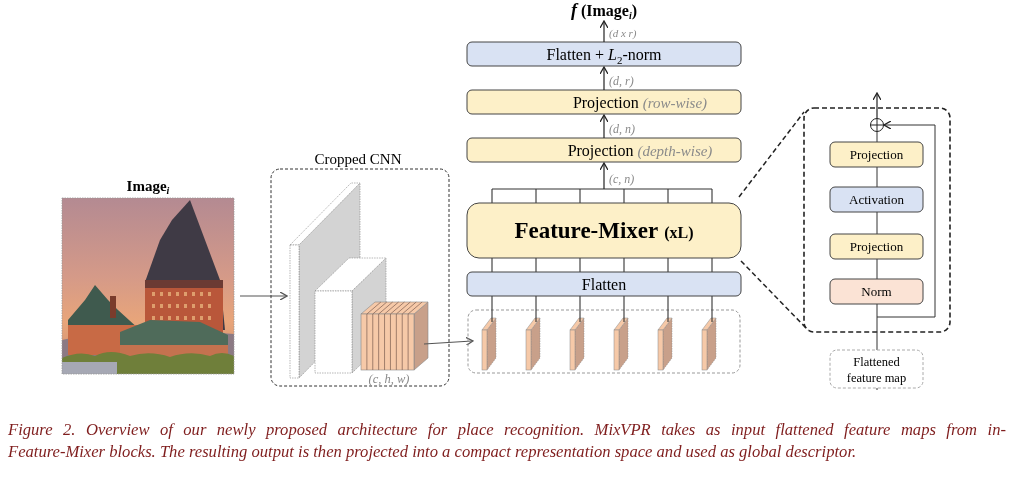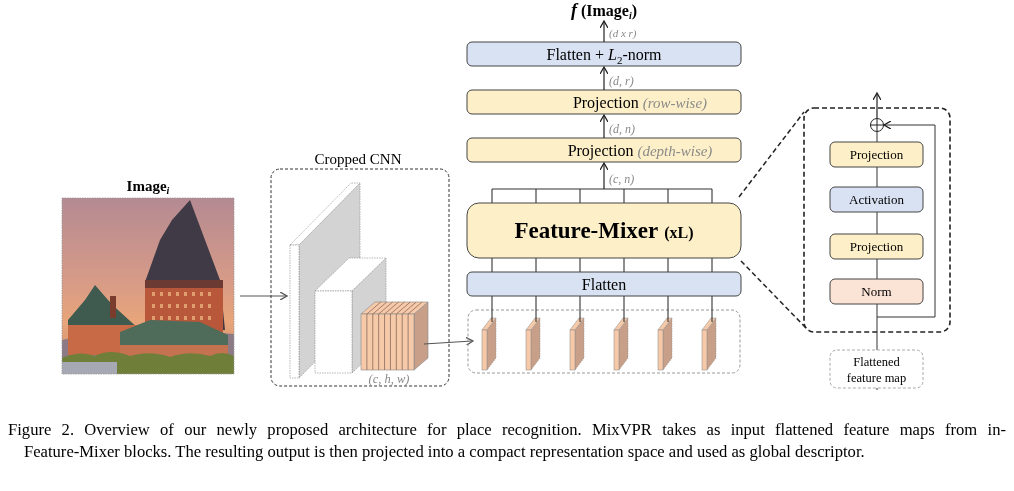--- a/index.html
+++ b/index.html
@@ -1,20 +1,20 @@
 <!DOCTYPE html>
 <html><head>
 <meta charset="utf-8">
 <style>
   html, body { margin: 0; padding: 0; background: #ffffff; }
   body { width: 1014px; height: 491px; position: relative; overflow: hidden; font-family: "Liberation Serif", "DejaVu Serif", serif; color: #111; }
   #diagram { position: absolute; left: 0; top: 0; width: 1014px; height: 400px; }
-  .caption { position: absolute; left: 8px; top: 419px; width: 998px; font-size: 16.6px; line-height: 22px; text-align: justify; color: #000000; }
+  .caption { position: absolute; left: 8px; top: 419px; width: 998px; font-size: 16.6px; line-height: 22px; text-align: justify; color: #7f1d1d; font-style: italic; }
   .caption span { display: block; text-align-last: justify; }
-  .caption span:last-child { text-align-last: left; margin-left: 16px; }
+  .caption span:last-child { text-align-last: left; }
   svg text { font-family: "Liberation Serif", "DejaVu Serif", serif; }
 </style>
 </head>
 <body>
 
 <svg id="diagram" width="1014" height="400" viewBox="0 0 1014 400" xmlns="http://www.w3.org/2000/svg">
   <defs>
     <marker id="arr" markerWidth="8" markerHeight="8" refX="6" refY="4" orient="auto" markerUnits="userSpaceOnUse">
       <path d="M0,0 L7,4 L0,8" fill="none" stroke="#222" stroke-width="1.3"></path>
     </marker>

